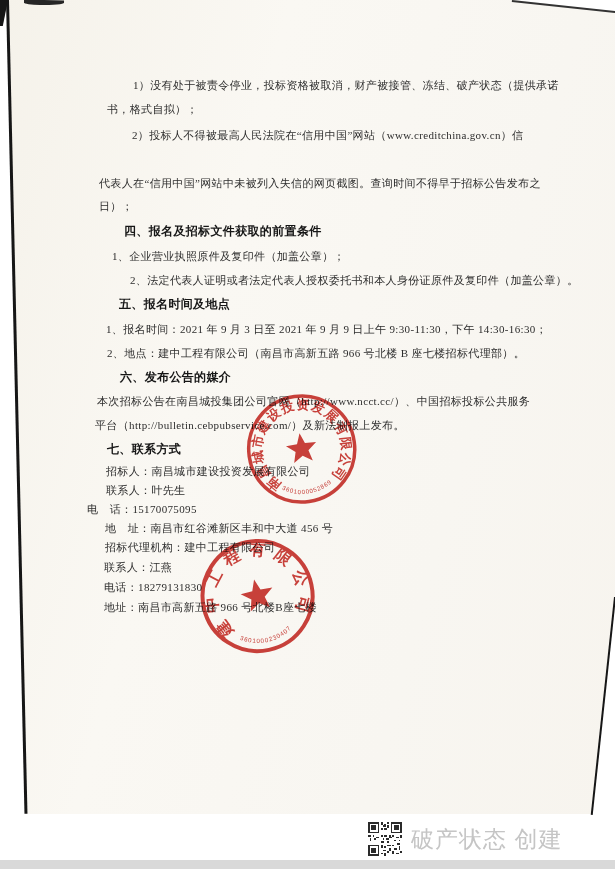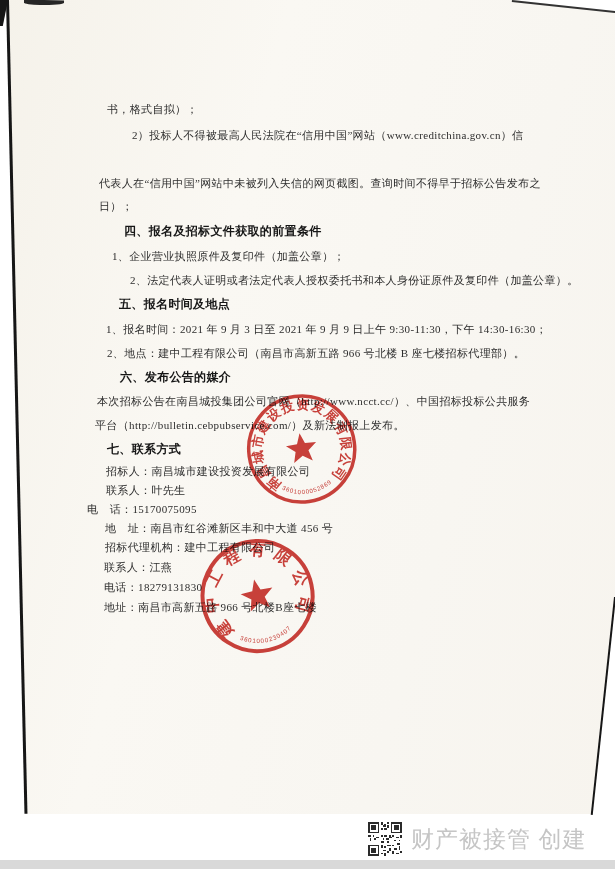--- a/index.html
+++ b/index.html
@@ -54,20 +54,21 @@
     font-family:"Liberation Sans","DejaVu Sans",sans-serif;
     font-size:23px;color:#c5c5c5;letter-spacing:1px;white-space:nowrap;
   }
   .qr{width:34px;height:34px;display:block;}
   .bottom-bar{position:absolute;left:0;top:860px;width:615px;height:9px;background:#d9d9d9;}
 </style>
 </head>
 <body>
 
 <div class="page">
+  <div class="line ln0">1）没有处于被责令停业，投标资格被取消，财产被接管、冻结、破产状态（提供承诺</div>
   <div class="line ln1">书，格式自拟）；</div>
   <div class="line ln2">2）投标人不得被最高人民法院在“信用中国”网站（www.creditchina.gov.cn）信</div>
   <div class="line ln4">代表人在“信用中国”网站中未被列入失信的网页截图。查询时间不得早于招标公告发布之</div>
   <div class="line ln5">日）；</div>
   <div class="line ln6 hd">四、报名及招标文件获取的前置条件</div>
   <div class="line ln7">1、企业营业执照原件及复印件（加盖公章）；</div>
   <div class="line ln8">2、法定代表人证明或者法定代表人授权委托书和本人身份证原件及复印件（加盖公章）。</div>
   <div class="line ln9 hd">五、报名时间及地点</div>
   <div class="line ln10">1、报名时间：2021 年 9 月 3 日至 2021 年 9 月 9 日上午 9:30-11:30，下午 14:30-16:30；</div>
   <div class="line ln11">2、地点：建中工程有限公司（南昌市高新五路 966 号北楼 B 座七楼招标代理部）。</div>
@@ -137,16 +138,16 @@
         <rect x="15" y="1" width="5" height="5"></rect>
         <rect x="1" y="15" width="5" height="5"></rect>
     </g>
     <g fill="#2b2b2b">
       <rect x="2" y="2" width="3" height="3"></rect>
         <rect x="16" y="2" width="3" height="3"></rect>
         <rect x="2" y="16" width="3" height="3"></rect>
     </g>
     <path fill="#2b2b2b" d="M8 0h1v2h-1zM10 1h1v1h-1zM12 0h1v1h-1zM9 2h2v1h-2zM12 2h1v2h-1zM8 4h1v1h-1zM10 4h2v1h-2zM0 8h2v1h-2zM3 8h1v1h-1zM5 9h2v1h-2zM1 10h1v2h-1zM4 10h1v1h-1zM8 8h1v1h-1zM10 8h2v1h-2zM13 8h1v2h-1zM9 10h1v1h-1zM11 10h2v1h-2zM15 8h1v1h-1zM17 9h2v1h-2zM20 8h1v2h-1zM16 11h1v1h-1zM19 11h1v1h-1zM14 9h1v1h-1zM8 12h2v1h-2zM12 12h1v1h-1zM18 13h2v1h-2zM8 14h1v2h-1zM10 15h1v1h-1zM12 14h2v1h-2zM9 17h2v1h-2zM13 16h1v2h-1zM15 14h1v1h-1zM16 16h2v1h-2zM19 15h1v2h-1zM15 18h1v2h-1zM17 19h2v1h-2zM20 18h1v1h-1zM10 19h1v2h-1zM12 18h1v1h-1zM8 19h1v1h-1z"></path>
   </svg>
-  <span>财产被接管 创建</span>
+  <span>破产状态 创建</span>
 </div>
 
 <div class="bottom-bar"></div>
 
 </body></html>

